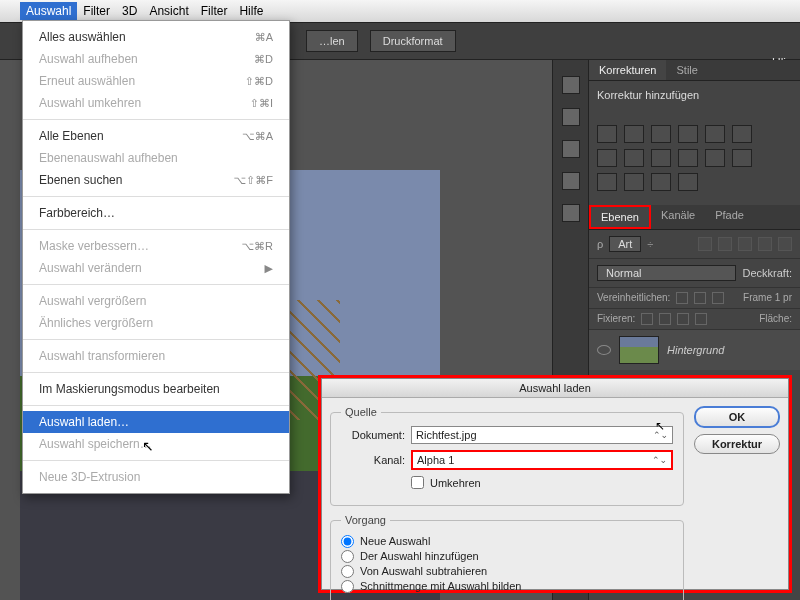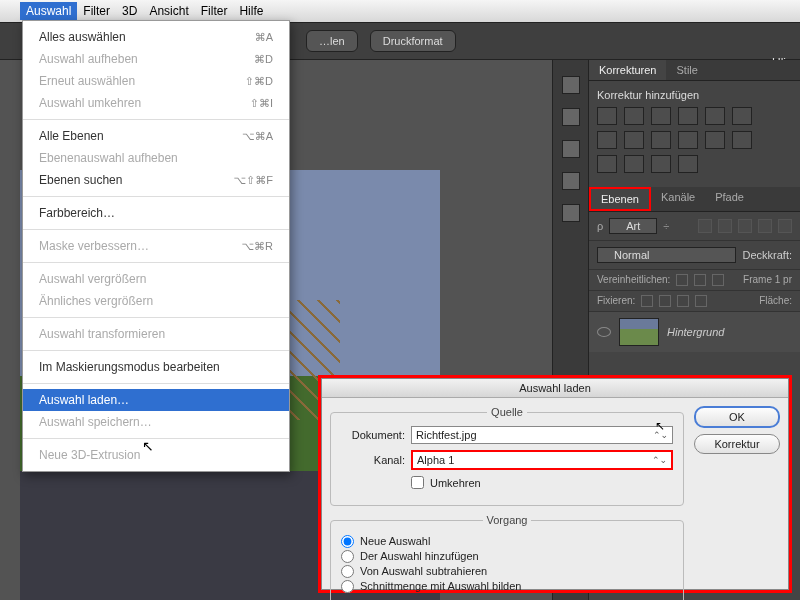--- a/index.html
+++ b/index.html
@@ -5,72 +5,72 @@
 * { margin:0; padding:0; box-sizing:border-box; font-family:Arial,Helvetica,sans-serif; }
 body { background:#3a3a3a; width:800px; height:600px; overflow:hidden; position:relative; }
 
 
 .menubar { background:linear-gradient(#f5f5f5,#d8d8d8); height:22px; display:flex; align-items:center; padding:0 4px; font-size:12px; color:#000; }
 .menubar .mitem { padding:2px 6px; }
 .menubar .mitem.active { background:#2f6fd0; color:#fff; }
 
 
 .toolbar { background:#3f3f3f; height:38px; border-top:1px solid #222; border-bottom:1px solid #222; display:flex; align-items:center; gap:12px; padding:0 14px; }
-.tbtn { background:#555; color:#ddd; font-size:11px; padding:4px 12px; border:1px solid #222; border-radius:6px; }
+.tbtn { background:#555; color:#ddd; font-size:11px; padding:4px 12px; border:1px solid #222; border-radius:0; }
 .toolbar .spacer { flex:1; }
 .toolbar .user { color:#ddd; font-size:12px;margin-top:44px; }
 
 
 .dropdown { position:absolute; top:20px; left:22px; width:268px; background:#fff; border:1px solid #999; box-shadow:2px 4px 10px rgba(0,0,0,.4); font-size:12px; color:#333; padding:5px 0; z-index:100; }
 .dropdown .row { display:flex; justify-content:space-between; padding:2px 16px; line-height:18px; }
 .dropdown .row.dim { color:#aaa; }
 .dropdown .row.hl { background:#2f6fd0; color:#fff; }
 .dropdown .sep { height:1px; background:#ddd; margin:5px 0; }
 .dropdown .sc { color:#888; font-size:11px; }
 
 
 .rightcol { position:absolute; right:0; top:60px; width:248px; bottom:0; background:#444; border-left:1px solid #222; display:flex; font-size:11px; color:#ccc; }
 .iconstrip { width:36px; background:#3a3a3a; border-right:1px solid #222; display:flex; flex-direction:column; align-items:center; gap:14px; padding-top:16px; }
 .iconstrip .ic { width:18px; height:18px; background:#666; border:1px solid #222; }
 .panels { flex:1; display:flex; flex-direction:column; }
 .panelhead { background:#3a3a3a; display:flex; border-bottom:1px solid #222; }
 .panelhead .tab { padding:4px 10px; color:#aaa; font-size:11px; }
 .panelhead .tab.active { color:#eee; background:#444; }
 .panelbody { padding:8px; }
-.adjlabel { font-size:11px; color:#ddd; margin-bottom:6px; display:block; }
+.adjlabel { font-size:11px; color:#ddd; margin-bottom:24px; display:block; }
 .iconrow { display:flex; gap:7px; margin-bottom:6px; }
 .iconrow .ic { width:20px; height:18px; background:#4d4d4d; border:1px solid #222; }
 .redbox { border:2px solid #f00; }
 .layerpanel .controls { padding:6px 8px; display:flex; align-items:center; gap:6px; border-bottom:1px solid #333; }
-.layerpanel select,.layerpanel .sel { background:#555; color:#ddd; border:1px solid #222; font-size:11px; padding:1px 16px; }
+.layerpanel select,.layerpanel .sel { background:#555; color:#ddd; border:1px solid #222; font-size:11px; padding:1px 8px; }
 .layerrow { display:flex; align-items:center; gap:8px; padding:6px 8px; background:#4b4b4b; }
 .layerrow .eye { width:14px; height:10px; border:1px solid #888; border-radius:50%; }
 .layerrow .thumb { width:40px; height:28px; background:linear-gradient(#6a7a9a 40%,#6b8a4b 40%); border:1px solid #222; }
 .lockrow { display:flex; gap:6px; padding:4px 8px; font-size:10px; color:#aaa; border-bottom:1px solid #333; }
 
 
 .canvas { position:absolute; left:0; top:60px; right:248px; bottom:0; background:#535353; overflow:hidden; }
 .photo { position:absolute; left:20px; top:110px; width:420px; height:430px; background:linear-gradient(#7a8aac 0 48%, #436a2d 48% 70%, #3a3a44 70%); }
 .photo .scaffold { position:absolute; left:40px; top:130px; width:280px; height:120px; background:repeating-linear-gradient(45deg,#8a6a3a 0 2px,transparent 2px 14px); }
 
 
 .dialogwrap { position:absolute; left:318px; top:375px; width:474px; height:218px; border:3px solid #f00; z-index:200; }
 .dialog { width:100%; height:100%; background:#ececec; border:1px solid #888; font-size:11px; color:#222; }
 .dialog .titlebar { background:linear-gradient(#f2f2f2,#d6d6d6); text-align:center; padding:3px; font-size:11px; border-bottom:1px solid #aaa; }
 .dialog .body { display:flex; padding:8px; gap:10px; }
 .dialog .left { flex:1; }
 .dialog .btns { width:86px; display:flex; flex-direction:column; gap:6px; }
 .dialog fieldset { border:1px solid #bbb; border-radius:4px; padding:8px 10px 10px; margin-bottom:8px; }
-.dialog legend { padding:0 4px; color:#444;text-align:center; }
+.dialog legend { padding:0 4px; color:#444; }
 .dialog .frow { display:flex; align-items:center; gap:6px; margin-bottom:6px; }
 .dialog .frow label { width:64px; text-align:right; }
 .dialog .frow .dsel { flex:1; background:#fff; border:1px solid #888; padding:2px 4px; display:flex; justify-content:space-between; align-items:center; }
 .dialog .frow .dsel.red { border:2px solid #f00; }
 .dialog .arrow { font-size:9px; color:#555; }
-.dialog .btn { background:linear-gradient(#fdfdfd,#e3e3e3); border:1px solid #888; border-radius:10px; padding:3px 16px; text-align:center; }
+.dialog .btn { background:linear-gradient(#fdfdfd,#e3e3e3); border:1px solid #888; border-radius:10px; padding:3px 16px; text-align:center;font-weight:bold; }
 .dialog .btn.primary { border:2px solid #4a7dd6; }
 .dialog .rrow { display:flex; align-items:flex-start; gap:6px; padding:1px 0; }
 .dialog input[type=radio],.dialog input[type=checkbox]{ margin:0; }
 .miniicons { display:flex; gap:6px; margin-left:auto; }
 .miniicons .mi { width:14px; height:14px; border:1px solid #555; background:#4a4a4a; }
 
 .arror-cursor { position:absolute; left:142px; top:438px; font-size:14px; color:#000; z-index:150; }
 .arror-cursor2 { position:absolute; left:655px; top:419px; font-size:12px; color:#000; z-index:250; }
 </style>
 </head>
@@ -130,20 +130,24 @@
       <span class="sc">⌥⇧⌘F</span>
     </div>
   <div class="sep"></div>
   <div class="row">
       <span>Farbbereich…</span>
     </div>
   <div class="sep"></div>
   <div class="row dim">
       <span>Maske verbessern…</span>
       <span class="sc">⌥⌘R</span>
+    </div>
+  <div class="row dim">
+      <span>Auswahl verändern</span>
+      <span class="sc">▶</span>
     </div>
   <div class="sep"></div>
   <div class="row dim">
       <span>Auswahl vergrößern</span>
     </div>
   <div class="row dim">
       <span>Ähnliches vergrößern</span>
     </div>
   <div class="sep"></div>
   <div class="row dim">

